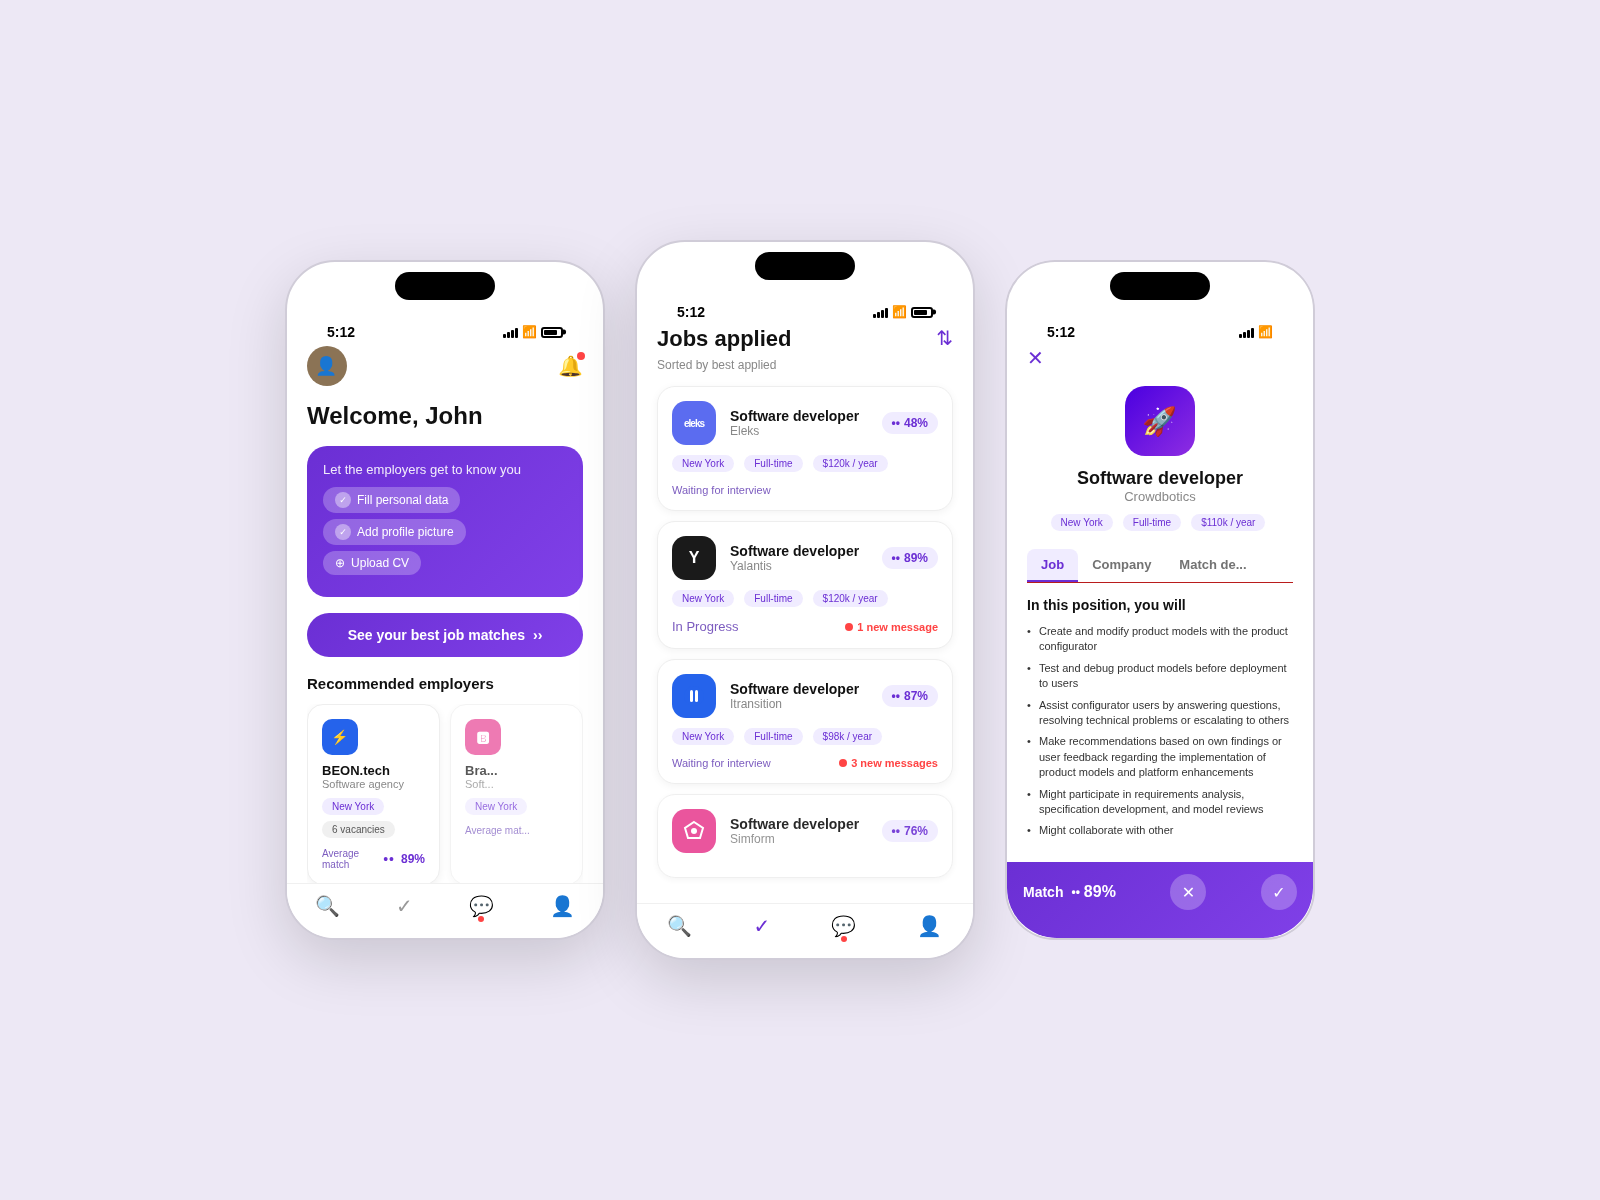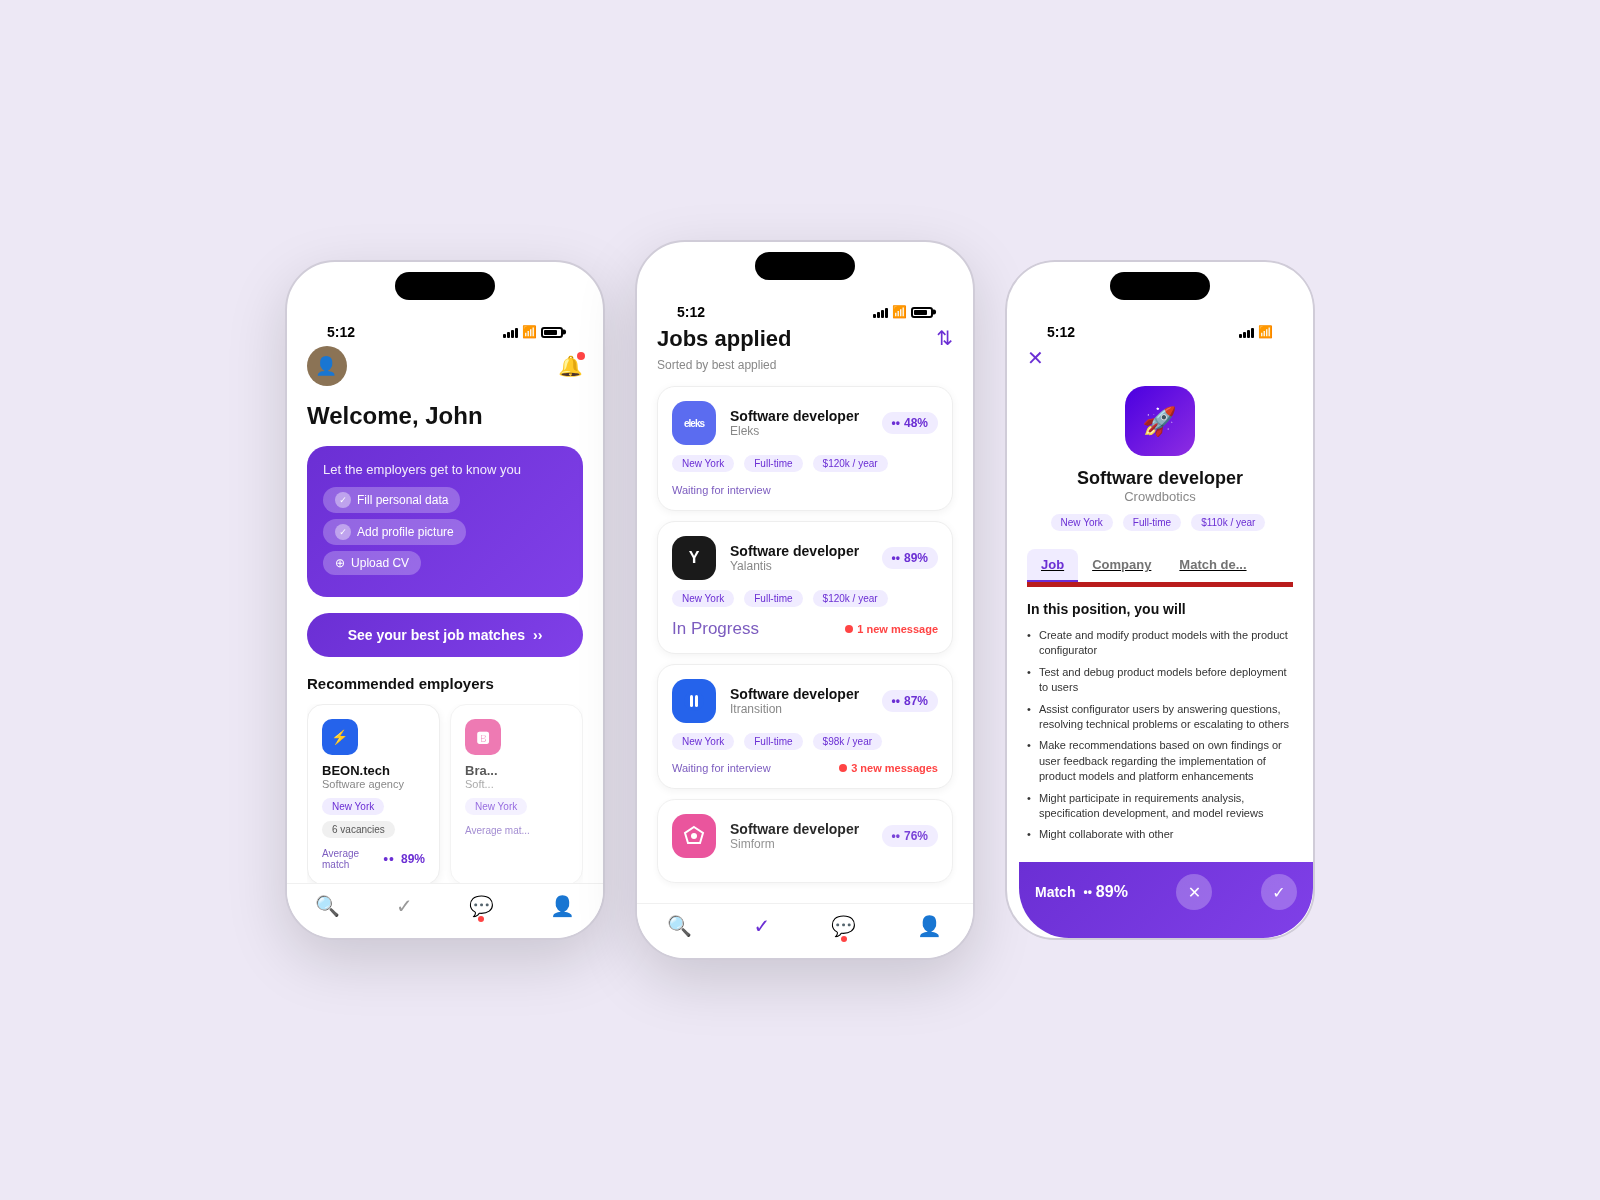--- a/index.html
+++ b/index.html
@@ -433,21 +433,21 @@
       align-items: center;
     }
 
     .status-waiting {
       font-size: 11px;
       color: #7c5cbf;
       font-weight: 500;
     }
 
     .status-progress {
-      font-size: 17px;
+      font-size: 13px;
       color: #7c5cbf;
       font-weight: 500;
     }
 
     .messages-badge {
       display: flex;
       align-items: center;
       gap: 4px;
       font-size: 11px;
       color: #ff4444;
@@ -515,23 +515,22 @@
     .detail-tags-row {
       display: flex;
       justify-content: center;
       gap: 6px;
       flex-wrap: wrap;
       margin-bottom: 14px;
     }
 
     .detail-tabs {
       display: flex;
-      border-bottom: 5px solid #b91c1c;
+      border-bottom: 1px solid #b91c1c;
       margin-bottom: 14px;
-      text-decoration: underline;
     }
 
     .detail-tab {
       padding: 8px 14px;
       font-size: 13px;
       font-weight: 600;
       color: #737373;
       cursor: pointer;
       border-bottom: 2px solid transparent;
     }
@@ -567,21 +566,21 @@
     .bullet-list li::before {
       content: '•';
       position: absolute;
       left: 0;
       color: #333;
     }
 
     .bottom-action-bar {
       position: absolute;
       bottom: 0;
-      left: 12px;
+      left: 0;
       right: 0;
       background: linear-gradient(135deg, #6b2fd4, #8040e8);
       padding: 12px 16px 28px;
       display: flex;
       align-items: center;
       justify-content: space-between;
       border-radius: 0 0 50px 50px;
       margin-top: 33px;
     }
 

